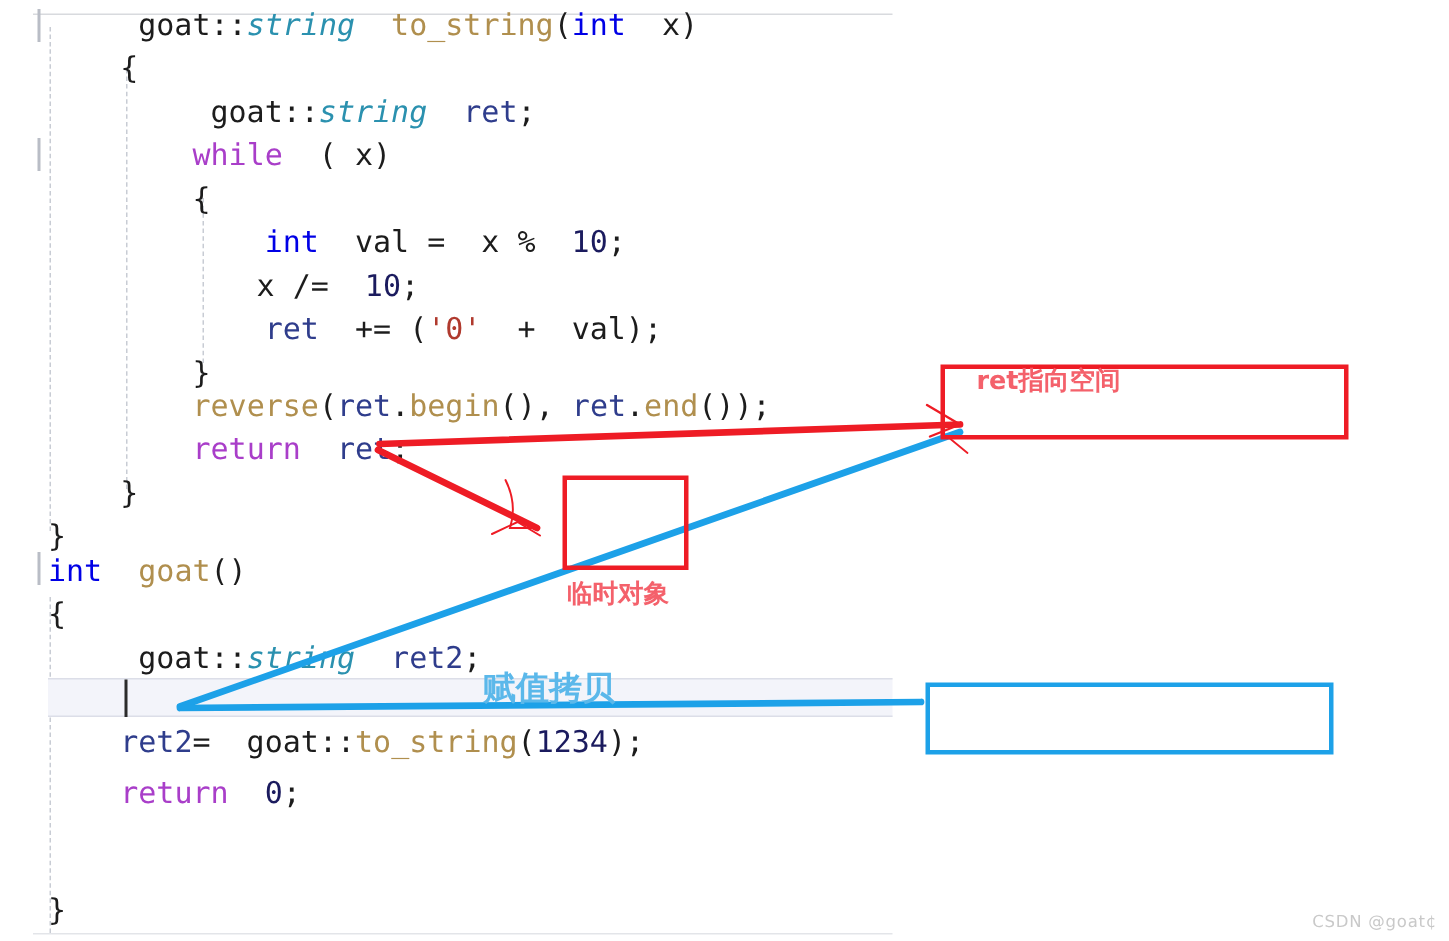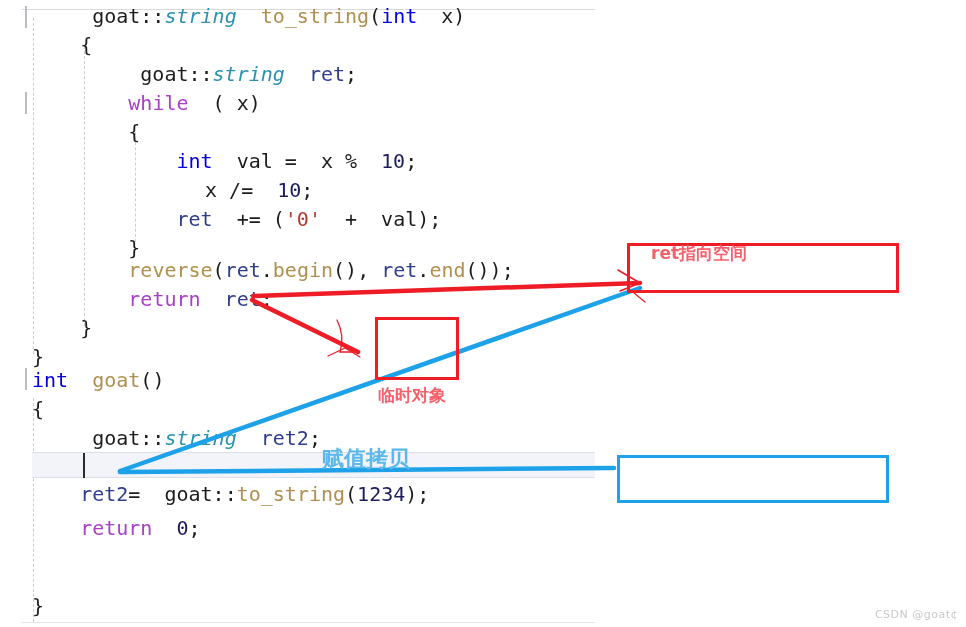--- a/index.html
+++ b/index.html
@@ -184,21 +184,21 @@
     <div class="cur-line"></div>
     <div class="caret"></div>
 
     <div id="code-lines">
         <div class="line" style="top: 2px; left: 80.16px;"><span class="tok-plain">goat</span><span class="tok-punct">::</span><span class="tok-type">string</span><span class="tok-plain"> </span><span class="tok-fn">to_string</span><span class="tok-punct">(</span><span class="tok-kw">int</span><span class="tok-plain"> x</span><span class="tok-punct">)</span></div>
         <div class="line" style="top: 31px; left: 80.16px;"><span class="tok-punct">{</span></div>
         <div class="line" style="top: 60px; left: 128.32px; text-align: right;"><span class="tok-plain">goat</span><span class="tok-punct">::</span><span class="tok-type">string</span><span class="tok-plain"> </span><span class="tok-var">ret</span><span class="tok-punct">;</span></div>
         <div class="line" style="top: 89px; left: 128.32px;"><span class="tok-ctrl">while</span><span class="tok-plain"> </span><span class="tok-punct">(</span><span class="tok-plain">x</span><span class="tok-punct">)</span></div>
         <div class="line" style="top: 118px; left: 128.32px;"><span class="tok-punct">{</span></div>
         <div class="line" style="top: 147px; left: 176.48px;"><span class="tok-kw">int</span><span class="tok-plain"> val </span><span class="tok-punct">=</span><span class="tok-plain"> x </span><span class="tok-punct">%</span><span class="tok-plain"> </span><span class="tok-num">10</span><span class="tok-punct">;</span></div>
-        <div class="line" style="top: 176px; left: 193px;"><span class="tok-plain">x </span><span class="tok-punct">/=</span><span class="tok-plain"> </span><span class="tok-num">10</span><span class="tok-punct">;</span></div>
+        <div class="line" style="top: 176px; left: 159px;"><span class="tok-plain">x </span><span class="tok-punct">/=</span><span class="tok-plain"> </span><span class="tok-num">10</span><span class="tok-punct">;</span></div>
         <div class="line" style="top: 205px; left: 176.48px;"><span class="tok-var">ret</span><span class="tok-plain"> </span><span class="tok-punct">+=</span><span class="tok-punct"> (</span><span class="tok-str">'0'</span><span class="tok-plain"> </span><span class="tok-punct">+</span><span class="tok-plain"> val</span><span class="tok-punct">);</span></div>
         <div class="line" style="top: 234px; left: 128.32px;"><span class="tok-punct">}</span></div>
         <div class="line" style="top: 256px; left: 128.32px;"><span class="tok-fn">reverse</span><span class="tok-punct">(</span><span class="tok-var">ret</span><span class="tok-punct">.</span><span class="tok-fn">begin</span><span class="tok-punct">(), </span><span class="tok-var">ret</span><span class="tok-punct">.</span><span class="tok-fn">end</span><span class="tok-punct">());</span></div>
         <div class="line" style="top: 285px; left: 128.32px;"><span class="tok-ctrl">return</span><span class="tok-plain"> </span><span class="tok-var">ret</span><span class="tok-punct">;</span></div>
         <div class="line" style="top: 314px; left: 80.16px;"><span class="tok-punct">}</span></div>
         <div class="line" style="top: 343px; left: 32px;"><span class="tok-punct">}</span></div>
         <div class="line" style="top: 366px; left: 32px;"><span class="tok-kw">int</span><span class="tok-plain"> </span><span class="tok-fn">goat</span><span class="tok-punct">()</span></div>
         <div class="line" style="top: 395px; left: 32px;"><span class="tok-punct">{</span></div>
         <div class="line" style="top: 424px; left: 80.16px;"><span class="tok-plain">goat</span><span class="tok-punct">::</span><span class="tok-type">string</span><span class="tok-plain"> </span><span class="tok-var">ret2</span><span class="tok-punct">;</span></div>
         <div class="line" style="top: 480px; left: 80.16px;"><span class="tok-var">ret2</span><span class="tok-punct">=</span><span class="tok-plain"> goat</span><span class="tok-punct">::</span><span class="tok-fn">to_string</span><span class="tok-punct">(</span><span class="tok-num">1234</span><span class="tok-punct">);</span></div>

